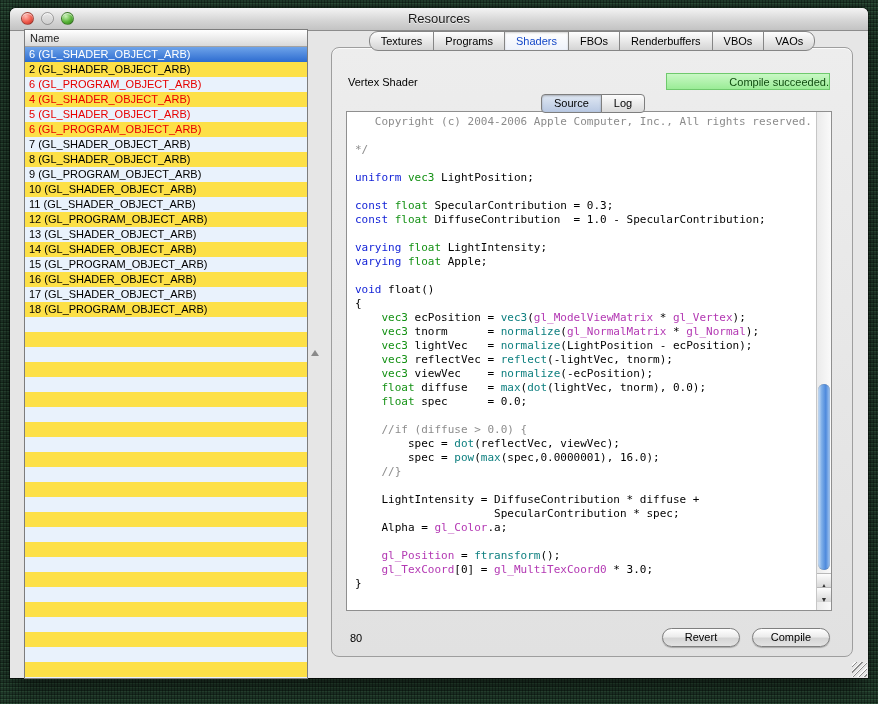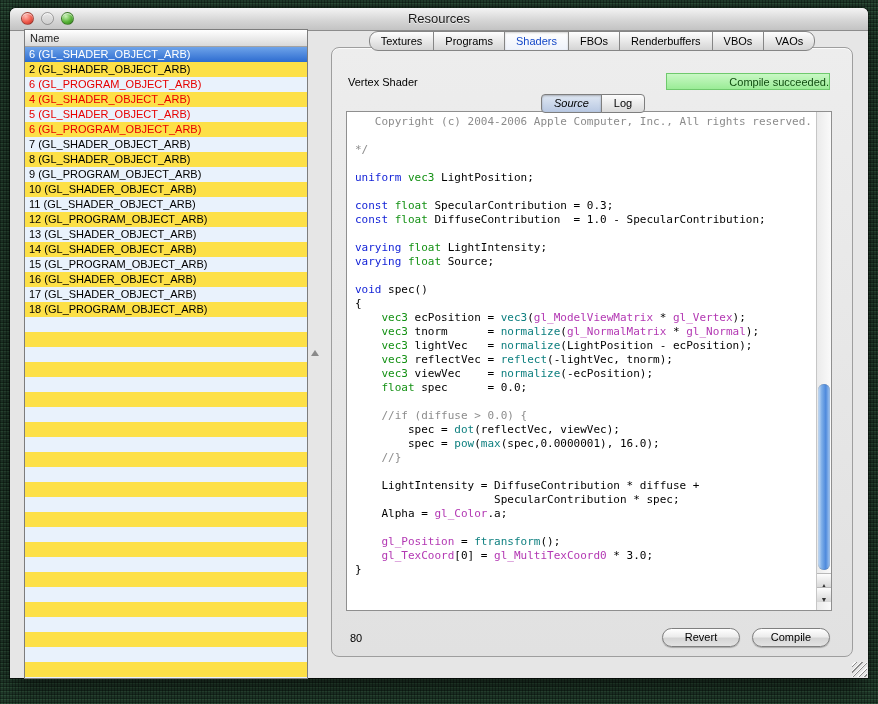--- a/index.html
+++ b/index.html
@@ -57,21 +57,21 @@
     box-shadow:inset 0 1px 0 rgba(255,255,255,.7);z-index:1;}
   .shader-type{position:absolute;left:16px;top:28px;font-size:11px;color:#000;}
   .status-badge{position:absolute;right:22px;top:25px;width:164px;height:17px;line-height:17px;
     text-align:right;font-size:11px;color:#114d11;
     background:linear-gradient(#c9f8c5,#9aec96);border:1px solid #6fc96d;box-sizing:border-box;}
   .seg-control{position:absolute;left:209px;top:46px;display:flex;z-index:2;}
   .seg{height:17px;line-height:17px;padding:0 12px;font-size:11px;color:#000;
     background:linear-gradient(#fdfdfd,#dadada);border:1px solid #7e7e7e;margin-left:-1px;cursor:default;}
   .seg:first-child{border-radius:4px 0 0 4px;margin-left:0;}
   .seg:last-child{border-radius:0 4px 4px 0;}
-  .seg.sel{background:linear-gradient(#e0e8f3,#b8c8e2);box-shadow:inset 0 1px 2px rgba(0,0,0,.25);font-style:italic;}
+  .seg.sel{background:linear-gradient(#e0e8f3,#b8c8e2);box-shadow:inset 0 1px 2px rgba(0,0,0,.25);}
 
   
   .editor{position:absolute;left:14px;top:63px;width:486px;height:500px;box-sizing:border-box;
     background:#fff;border:1px solid #8f8f8f;overflow:hidden;}
   .code{position:absolute;top:3px;left:8px;right:17px;bottom:0;
     font-family:"DejaVu Sans Mono",monospace;font-size:11px;overflow:hidden;}
   .code-line{height:14px;line-height:14px;white-space:pre;color:#000;}
   .tok-c{color:#8c8c8c;}
   .tok-k{color:#0f1fd6;}
   .tok-t{color:#149114;}
@@ -189,29 +189,30 @@
             <div class="code-line"><span class="tok-c">   Copyright (c) 2004-2006 Apple Computer, Inc., All rights reserved.</span></div>
             <div class="code-line"></div>
             <div class="code-line"><span class="tok-c">*/</span></div>
             <div class="code-line"></div>
             <div class="code-line"><span class="tok-k">uniform</span><span> </span><span class="tok-t">vec3</span><span> LightPosition;</span></div>
             <div class="code-line"></div>
             <div class="code-line"><span class="tok-k">const</span><span> </span><span class="tok-t">float</span><span> SpecularContribution = 0.3;</span></div>
             <div class="code-line"><span class="tok-k">const</span><span> </span><span class="tok-t">float</span><span> DiffuseContribution  = 1.0 - SpecularContribution;</span></div>
             <div class="code-line"></div>
             <div class="code-line"><span class="tok-k">varying</span><span> </span><span class="tok-t">float</span><span> LightIntensity;</span></div>
-            <div class="code-line"><span class="tok-k">varying</span><span> </span><span class="tok-t">float</span><span> Source;</span></div>
-            <div class="code-line"></div>
-            <div class="code-line"><span class="tok-k">void</span><span> spec()</span></div>
+            <div class="code-line"><span class="tok-k">varying</span><span> </span><span class="tok-t">float</span><span> Apple;</span></div>
+            <div class="code-line"></div>
+            <div class="code-line"><span class="tok-k">void</span><span> float()</span></div>
             <div class="code-line"><span>{</span></div>
             <div class="code-line"><span>    </span><span class="tok-t">vec3</span><span> ecPosition = </span><span class="tok-f">vec3</span><span>(</span><span class="tok-g">gl_ModelViewMatrix</span><span> * </span><span class="tok-g">gl_Vertex</span><span>);</span></div>
             <div class="code-line"><span>    </span><span class="tok-t">vec3</span><span> tnorm      = </span><span class="tok-f">normalize</span><span>(</span><span class="tok-g">gl_NormalMatrix</span><span> * </span><span class="tok-g">gl_Normal</span><span>);</span></div>
             <div class="code-line"><span>    </span><span class="tok-t">vec3</span><span> lightVec   = </span><span class="tok-f">normalize</span><span>(LightPosition - ecPosition);</span></div>
             <div class="code-line"><span>    </span><span class="tok-t">vec3</span><span> reflectVec = </span><span class="tok-f">reflect</span><span>(-lightVec, tnorm);</span></div>
             <div class="code-line"><span>    </span><span class="tok-t">vec3</span><span> viewVec    = </span><span class="tok-f">normalize</span><span>(-ecPosition);</span></div>
+            <div class="code-line"><span>    </span><span class="tok-t">float</span><span> diffuse   = </span><span class="tok-f">max</span><span>(</span><span class="tok-f">dot</span><span>(lightVec, tnorm), 0.0);</span></div>
             <div class="code-line"><span>    </span><span class="tok-t">float</span><span> spec      = 0.0;</span></div>
             <div class="code-line"></div>
             <div class="code-line"><span class="tok-c">    //if (diffuse &gt; 0.0) {</span></div>
             <div class="code-line"><span>        spec = </span><span class="tok-f">dot</span><span>(reflectVec, viewVec);</span></div>
             <div class="code-line"><span>        spec = </span><span class="tok-f">pow</span><span>(</span><span class="tok-f">max</span><span>(spec,0.0000001), 16.0);</span></div>
             <div class="code-line"><span class="tok-c">    //}</span></div>
             <div class="code-line"></div>
             <div class="code-line"><span>    LightIntensity = DiffuseContribution * diffuse +</span></div>
             <div class="code-line"><span>                     SpecularContribution * spec;</span></div>
             <div class="code-line"><span>    Alpha = </span><span class="tok-g">gl_Color</span><span>.a;</span></div>

